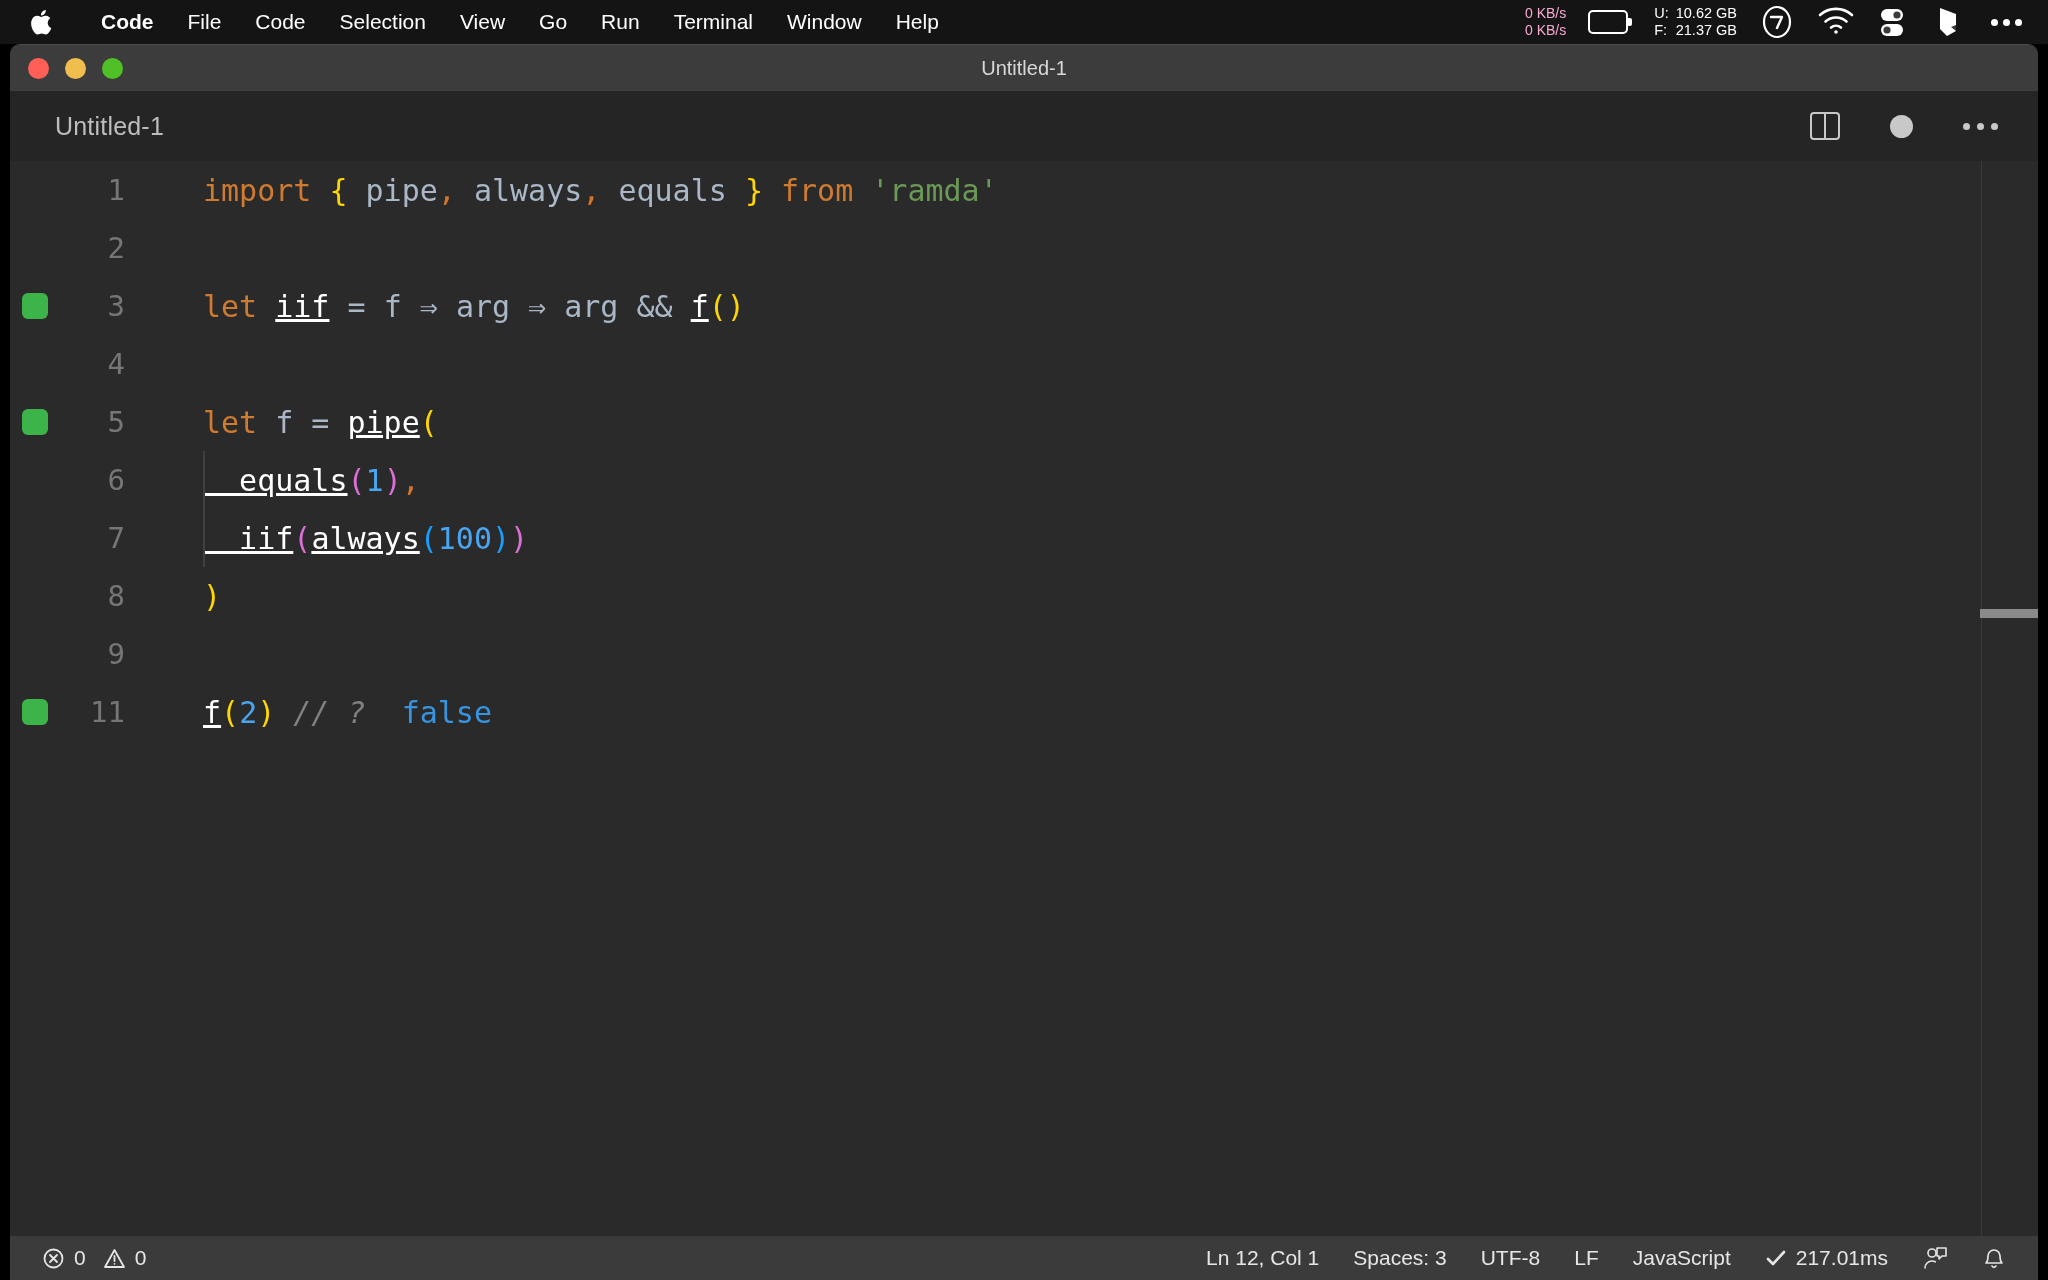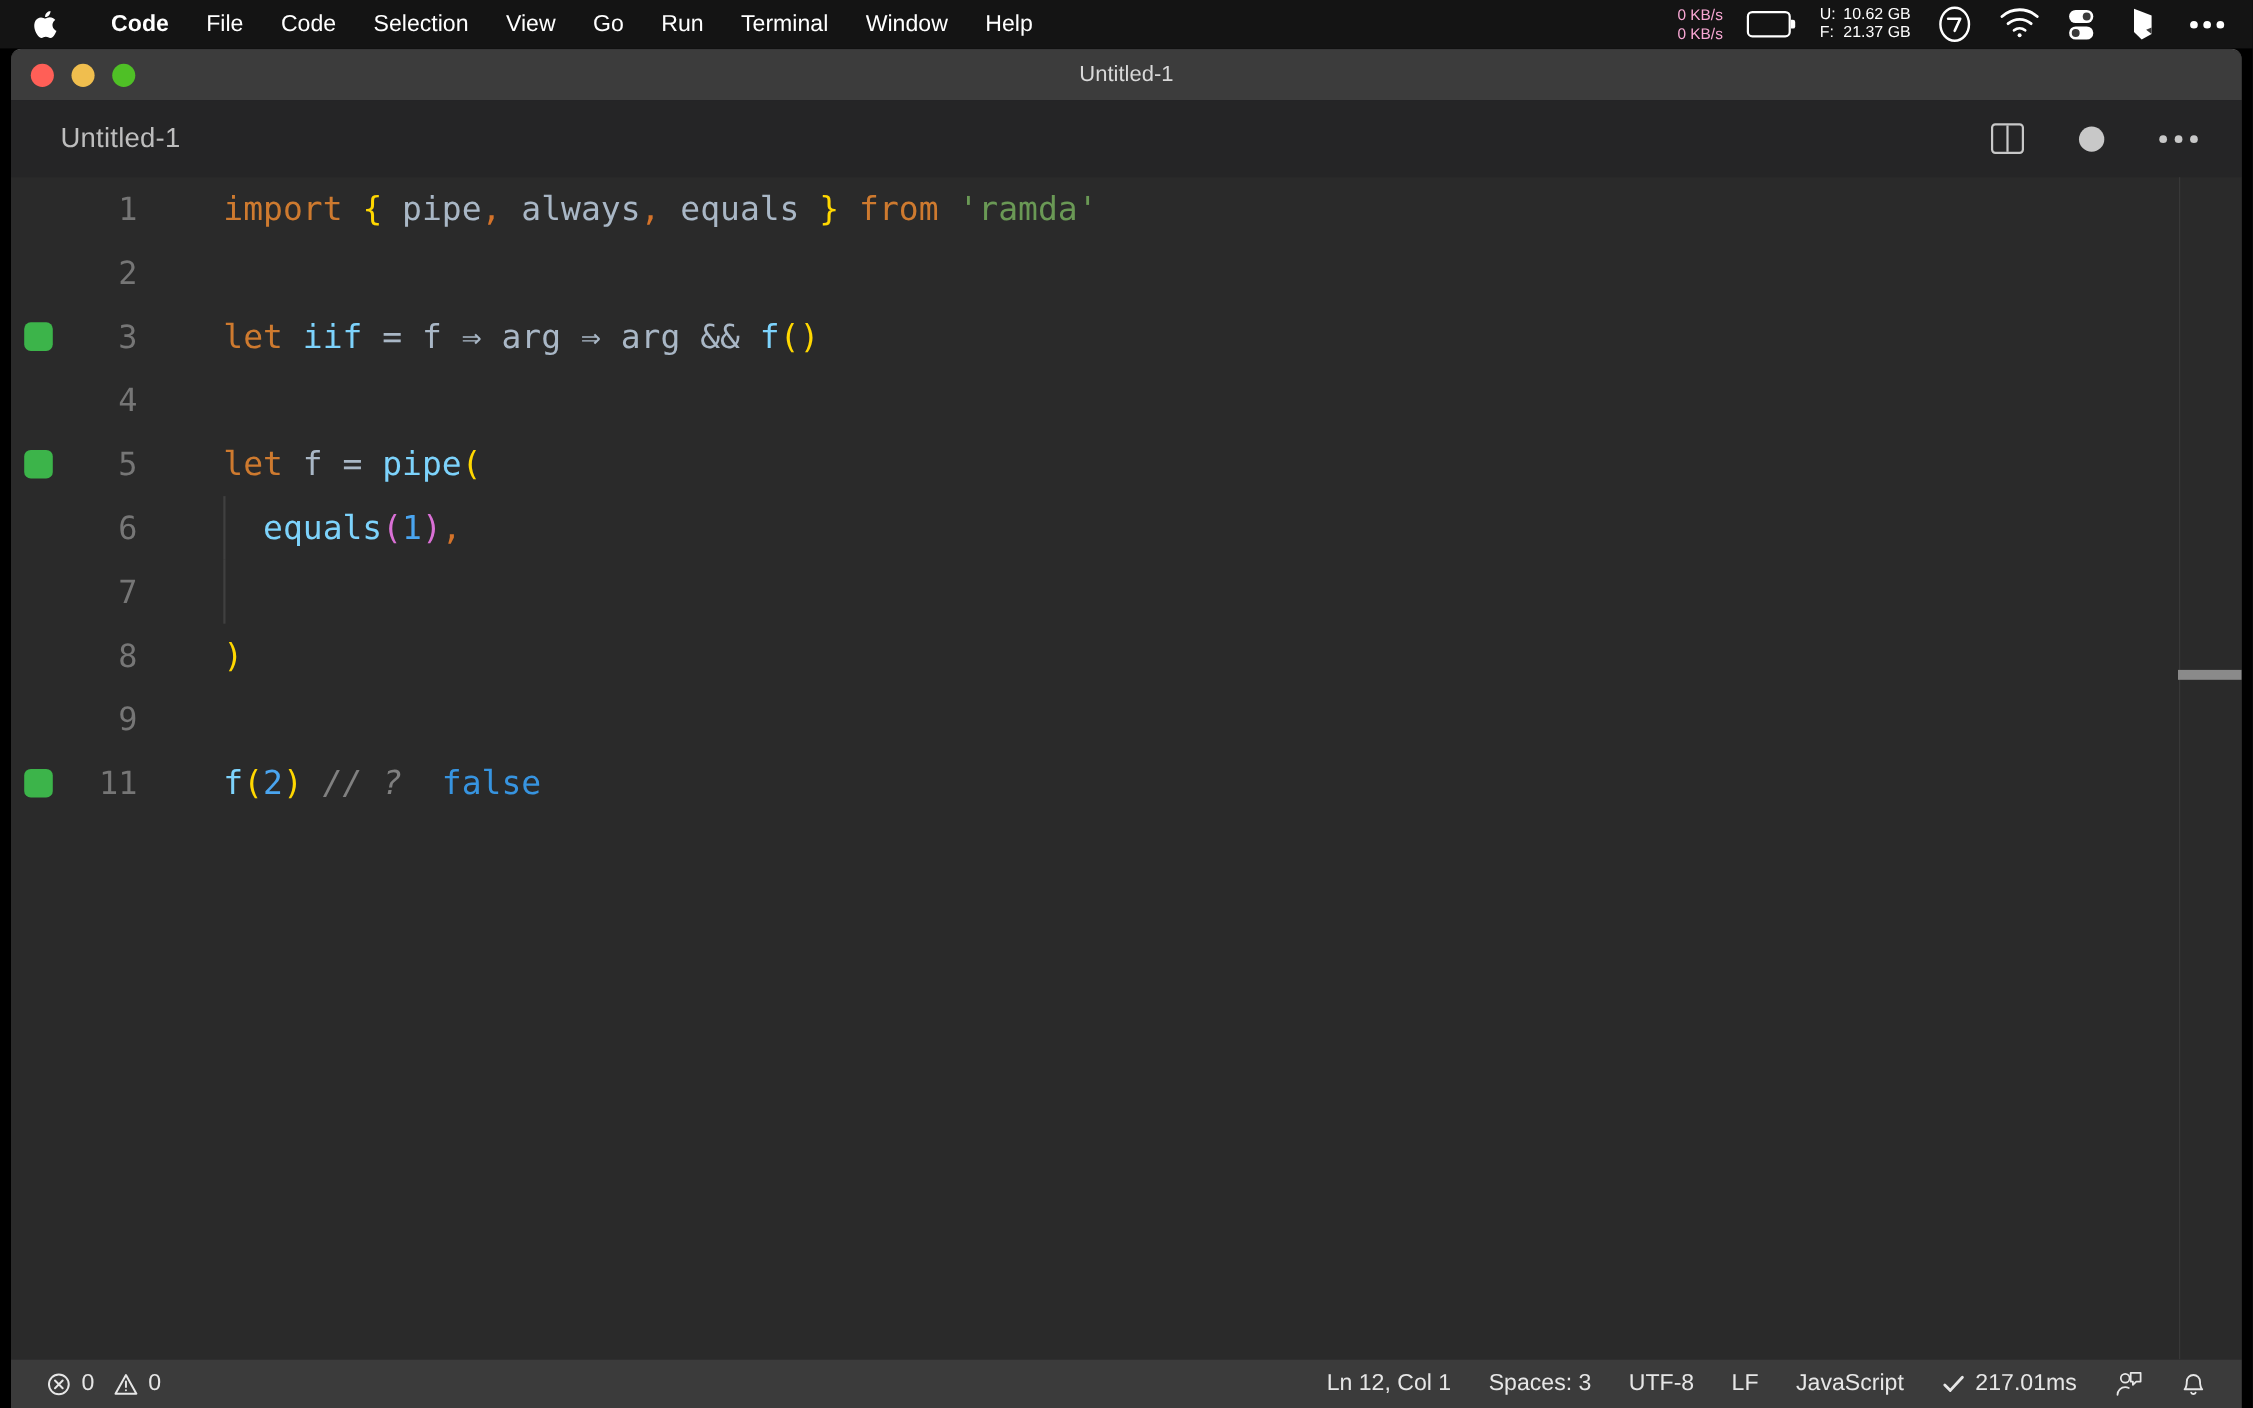--- a/index.html
+++ b/index.html
@@ -84,21 +84,21 @@
     font-family:"DejaVu Sans Mono", monospace; font-size:30px;
     white-space:pre; letter-spacing:0px; position:relative;
   }
   .codecell .txt { padding-left:45px; }
   .indent-guide {
     position:absolute; left:45px; top:0; bottom:0; width:2px; background:#404040;
   }
 
   
   .t-kw      { color:#ce7a2f; }      
-  .t-fn      { color:#7dd3fc; }      
+  .t-fn      { color:#ffffff;text-decoration:underline; }      
   .t-var     { color:#a9b7c6; }      
   .t-op      { color:#a9b7c6; }
   .t-str     { color:#6a9955; }
   .t-num     { color:#4aa5f0; }
   .t-com     { color:#808080; font-style:italic; }
   .t-val     { color:#3794e0; }      
   .t-b1      { color:#ffd700; }      
   .t-b2      { color:#da70d6; }      
   .t-b3      { color:#179fff; }      
   .t-comma   { color:#d4732a; }
@@ -255,21 +255,21 @@
           <div class="gutter-mark" style="background: rgb(60, 180, 74);"></div>
           <div class="lineno">5</div>
           <div class="codecell"><span class="txt"><span class="t-kw">let</span><span class="t-op"> </span><span class="t-var">f</span><span class="t-op"> = </span><span class="t-fn">pipe</span><span class="t-b1">(</span></span></div>
         </div>
         <div class="code-row">
           <div class="lineno">6</div>
           <div class="codecell"><span class="indent-guide"></span><span class="txt"><span class="t-fn">  equals</span><span class="t-b2">(</span><span class="t-num">1</span><span class="t-b2">)</span><span class="t-comma">,</span></span></div>
         </div>
         <div class="code-row">
           <div class="lineno">7</div>
-          <div class="codecell"><span class="indent-guide"></span></div>
+          <div class="codecell"><span class="indent-guide"></span><span class="txt"><span class="t-fn">  iif</span><span class="t-b2">(</span><span class="t-fn">always</span><span class="t-b3">(</span><span class="t-num">100</span><span class="t-b3">)</span><span class="t-b2">)</span></span></div>
         </div>
         <div class="code-row">
           <div class="lineno">8</div>
           <div class="codecell"><span class="txt"><span class="t-b1">)</span></span></div>
         </div>
         <div class="code-row">
           <div class="lineno">9</div>
           <div class="codecell"><span class="txt"></span></div>
         </div>
         <div class="code-row">

